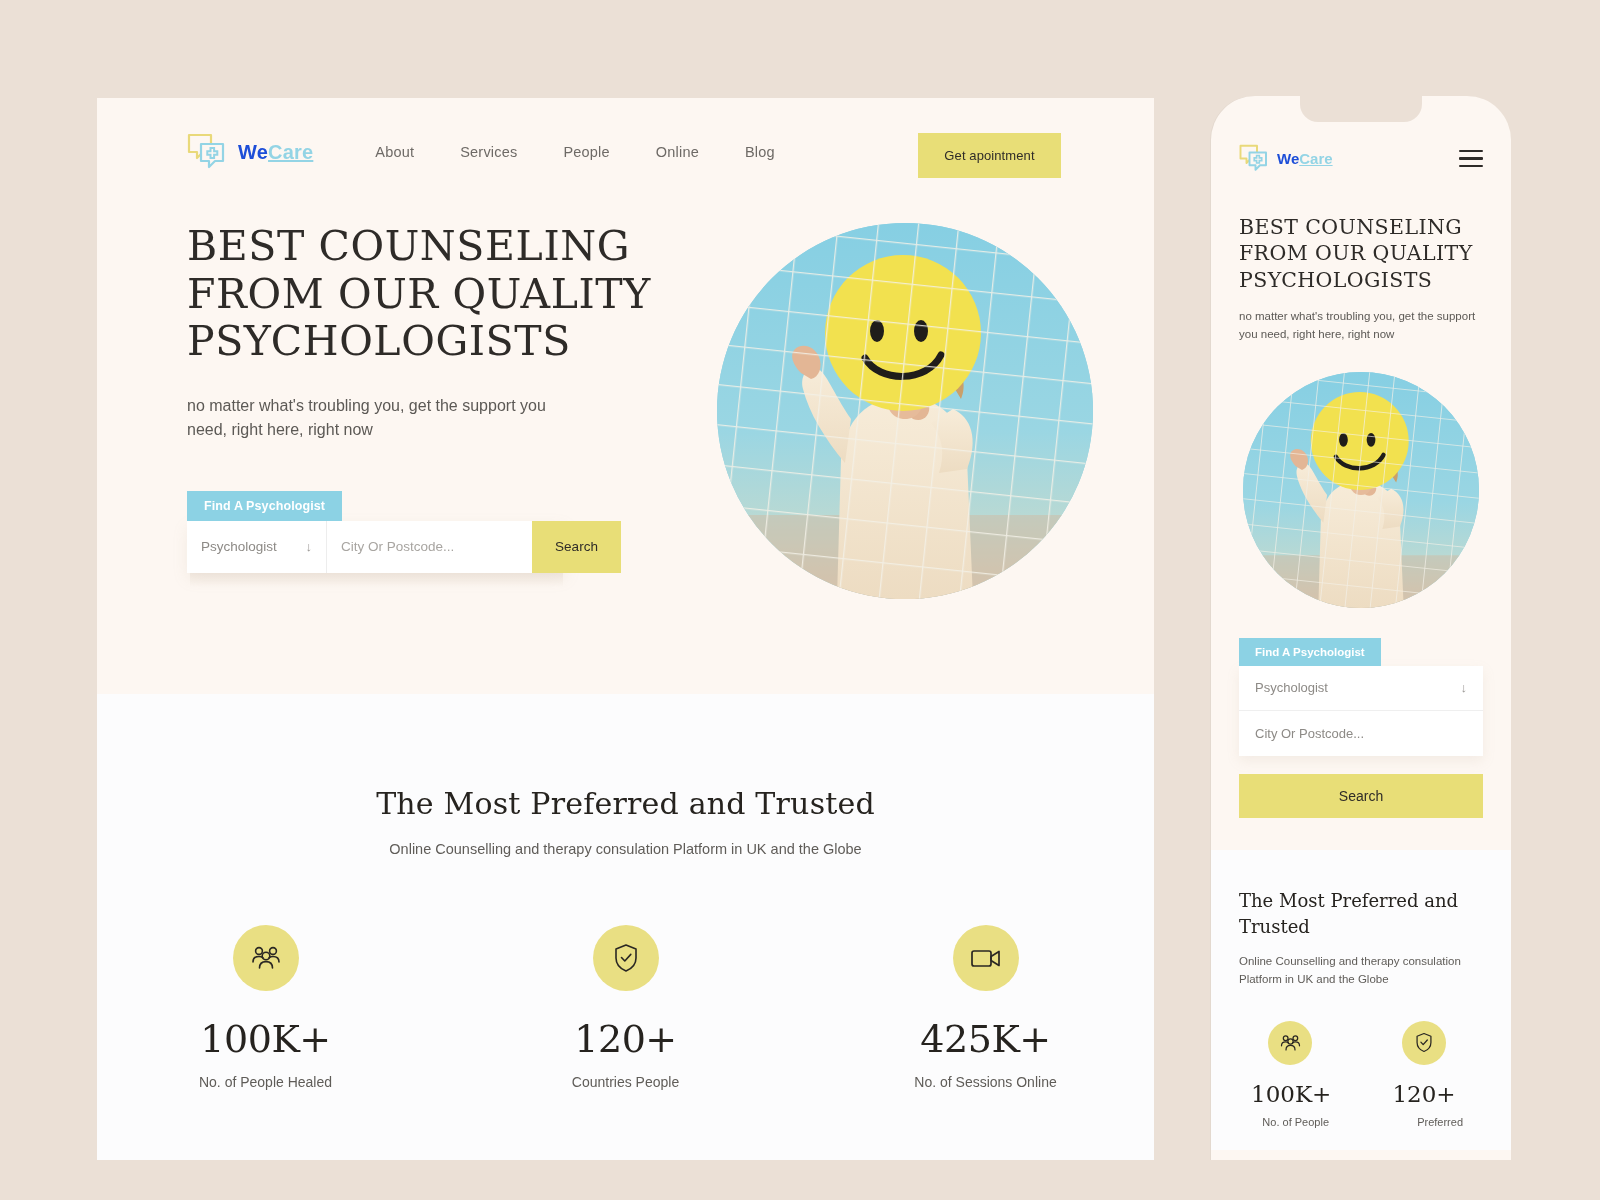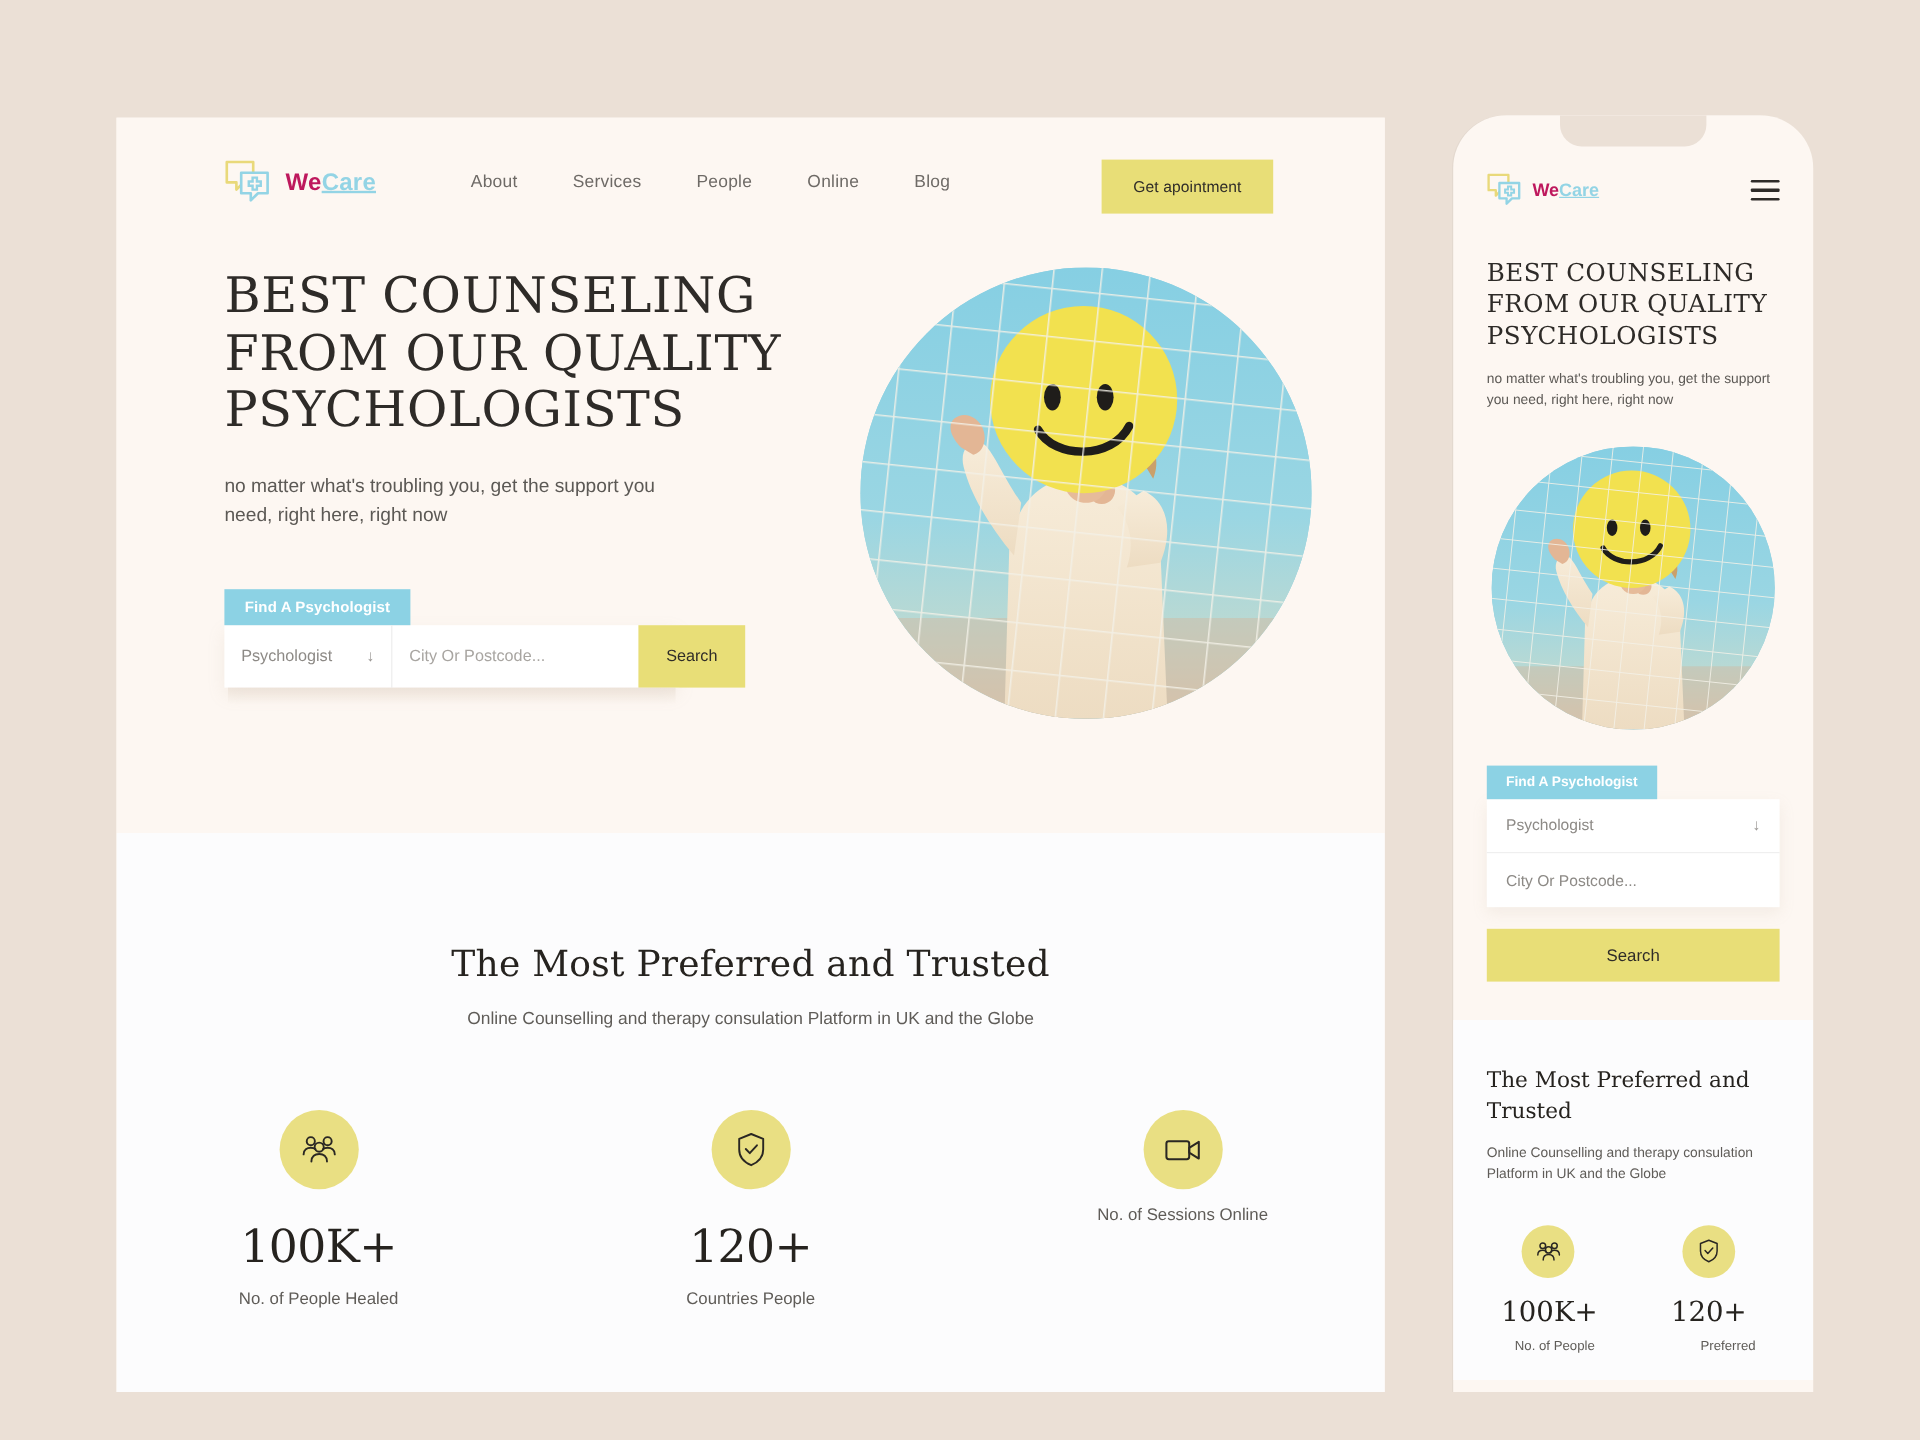--- a/index.html
+++ b/index.html
@@ -38,28 +38,28 @@
     position: relative;
   }
   .brand { display: flex; align-items: center; gap: 11px; }
   .logo-mark { width: 40px; height: 38px; position: relative; display:block; }
   .brand-name {
     font-size: 20px;
     font-weight: bold;
     letter-spacing: .2px;
     white-space: nowrap;
   }
-  .brand-we { color: #be185d; }
+  .brand-we { color: #1d4ed8; }
   .brand-care { color: #93d4e5; text-decoration: underline; }
 
   .nav-links {
     display: flex;
     align-items: center;
     gap: 46px;
-    margin-left: 79px;
+    margin-left: 62px;
   }
   .nav-link {
     font-size: 14.5px;
     color: #6e6a66;
     letter-spacing: .2px;
     text-decoration: none;
     cursor: pointer;
     white-space: nowrap;
   }
 
@@ -463,20 +463,21 @@
         <div class="stat-label">Countries People</div>
       </div>
 
       <div class="stat">
         <div class="stat-icon">
           <svg width="32" height="22" viewBox="0 0 32 22">
             <rect x="2" y="4" width="19" height="15" rx="2" fill="none" stroke="#2a2723" stroke-width="1.7"></rect>
             <path d="M21 9.5 L29 4.5 V18.5 L21 13.5 Z" fill="none" stroke="#2a2723" stroke-width="1.7" stroke-linejoin="round"></path>
           </svg>
         </div>
+        <div class="stat-num">425K+</div>
         <div class="stat-label">No. of Sessions Online</div>
       </div>
     </div>
   </div>
 </div>
 
 <div class="phone">
   <div class="phone-notch"></div>
 
   <div class="phone-inner">

